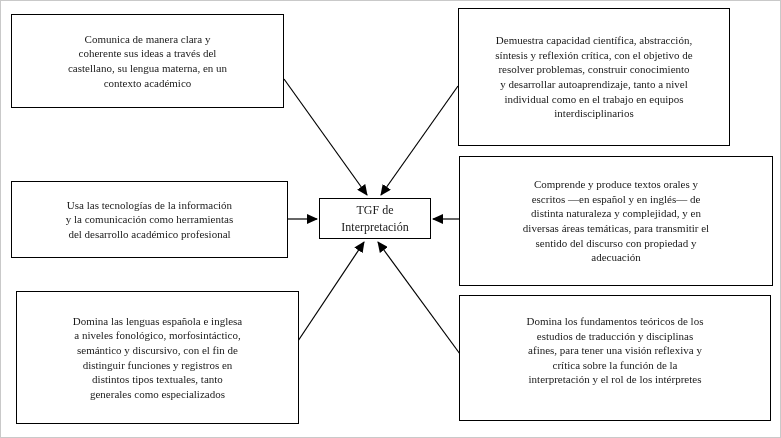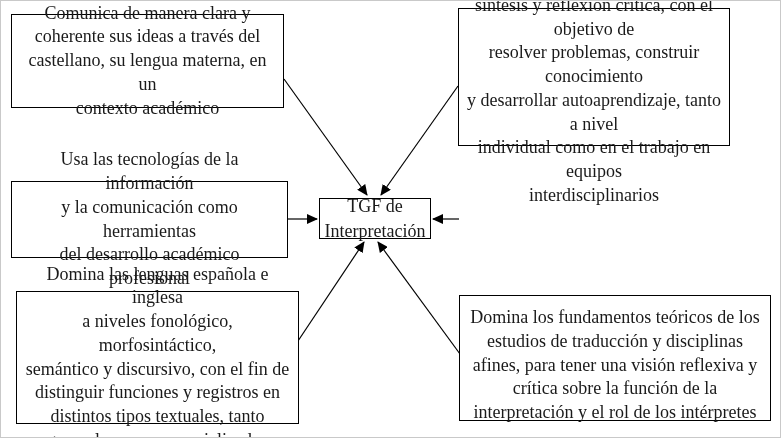--- a/index.html
+++ b/index.html
@@ -31,32 +31,32 @@
     border: 1px solid #000000;
     background: #ffffff;
     display: flex;
     align-items: center;
     justify-content: center;
     padding: 3px 6px;
     text-align: center;
   }
   .box .txt {
     white-space: pre-line;
-    font-size: 18px;
+    font-size: 11px;
     line-height: 1.32;
     color: #1a1a1a;
   }
   .box-top-left     { left: 10px;  top: 13px;  width: 273px; height: 94px;  }
   .box-top-right    { left: 457px; top: 7px;   width: 272px; height: 138px; }
   .box-mid-left     { left: 10px;  top: 180px; width: 277px; height: 77px; text-align: center;  }
   .box-mid-right    { left: 458px; top: 155px; width: 314px; height: 130px; }
   .box-bottom-left  { left: 15px;  top: 290px; width: 283px; height: 133px; }
-  .box-bottom-right { left: 458px; top: 294px; width: 312px; height: 126px; align-items: flex-start; padding-top: 10px; }
+  .box-bottom-right { left: 458px; top: 294px; width: 312px; height: 126px; align-items: flex-start; padding-top: 18px; }
   .box-center       { left: 318px; top: 197px; width: 112px; height: 41px;  }
-  .box-center .txt  { font-size: 18px; line-height: 1.35; }
+  .box-center .txt  { font-size: 12px; line-height: 1.35; }
 </style>
 </head>
 <body>
 
 <div class="canvas">
 
   <svg class="arrows" viewBox="0 0 781 438" xmlns="http://www.w3.org/2000/svg">
     <defs>
       <marker id="ah" markerUnits="userSpaceOnUse" markerWidth="12" markerHeight="10" refX="10" refY="5" orient="auto">
         <path d="M0,0 L11,5 L0,10 z" fill="#000000"></path>
@@ -85,20 +85,28 @@
 individual como en el trabajo en equipos
 interdisciplinarios</span>
   </div>
 
   <div class="box box-mid-left">
     <span class="txt">Usa las tecnologías de la información
 y la comunicación como herramientas
 del desarrollo académico profesional</span>
   </div>
 
+  <div class="box box-mid-right">
+    <span class="txt">Comprende y produce textos orales y
+escritos —en español y en inglés— de
+distinta naturaleza y complejidad, y en
+diversas áreas temáticas, para transmitir el
+sentido del discurso con propiedad y
+adecuación</span>
+  </div>
 
   <div class="box box-bottom-left">
     <span class="txt">Domina las lenguas española e inglesa
 a niveles fonológico, morfosintáctico,
 semántico y discursivo, con el fin de
 distinguir funciones y registros en
 distintos tipos textuales, tanto
 generales como especializados</span>
   </div>
 

